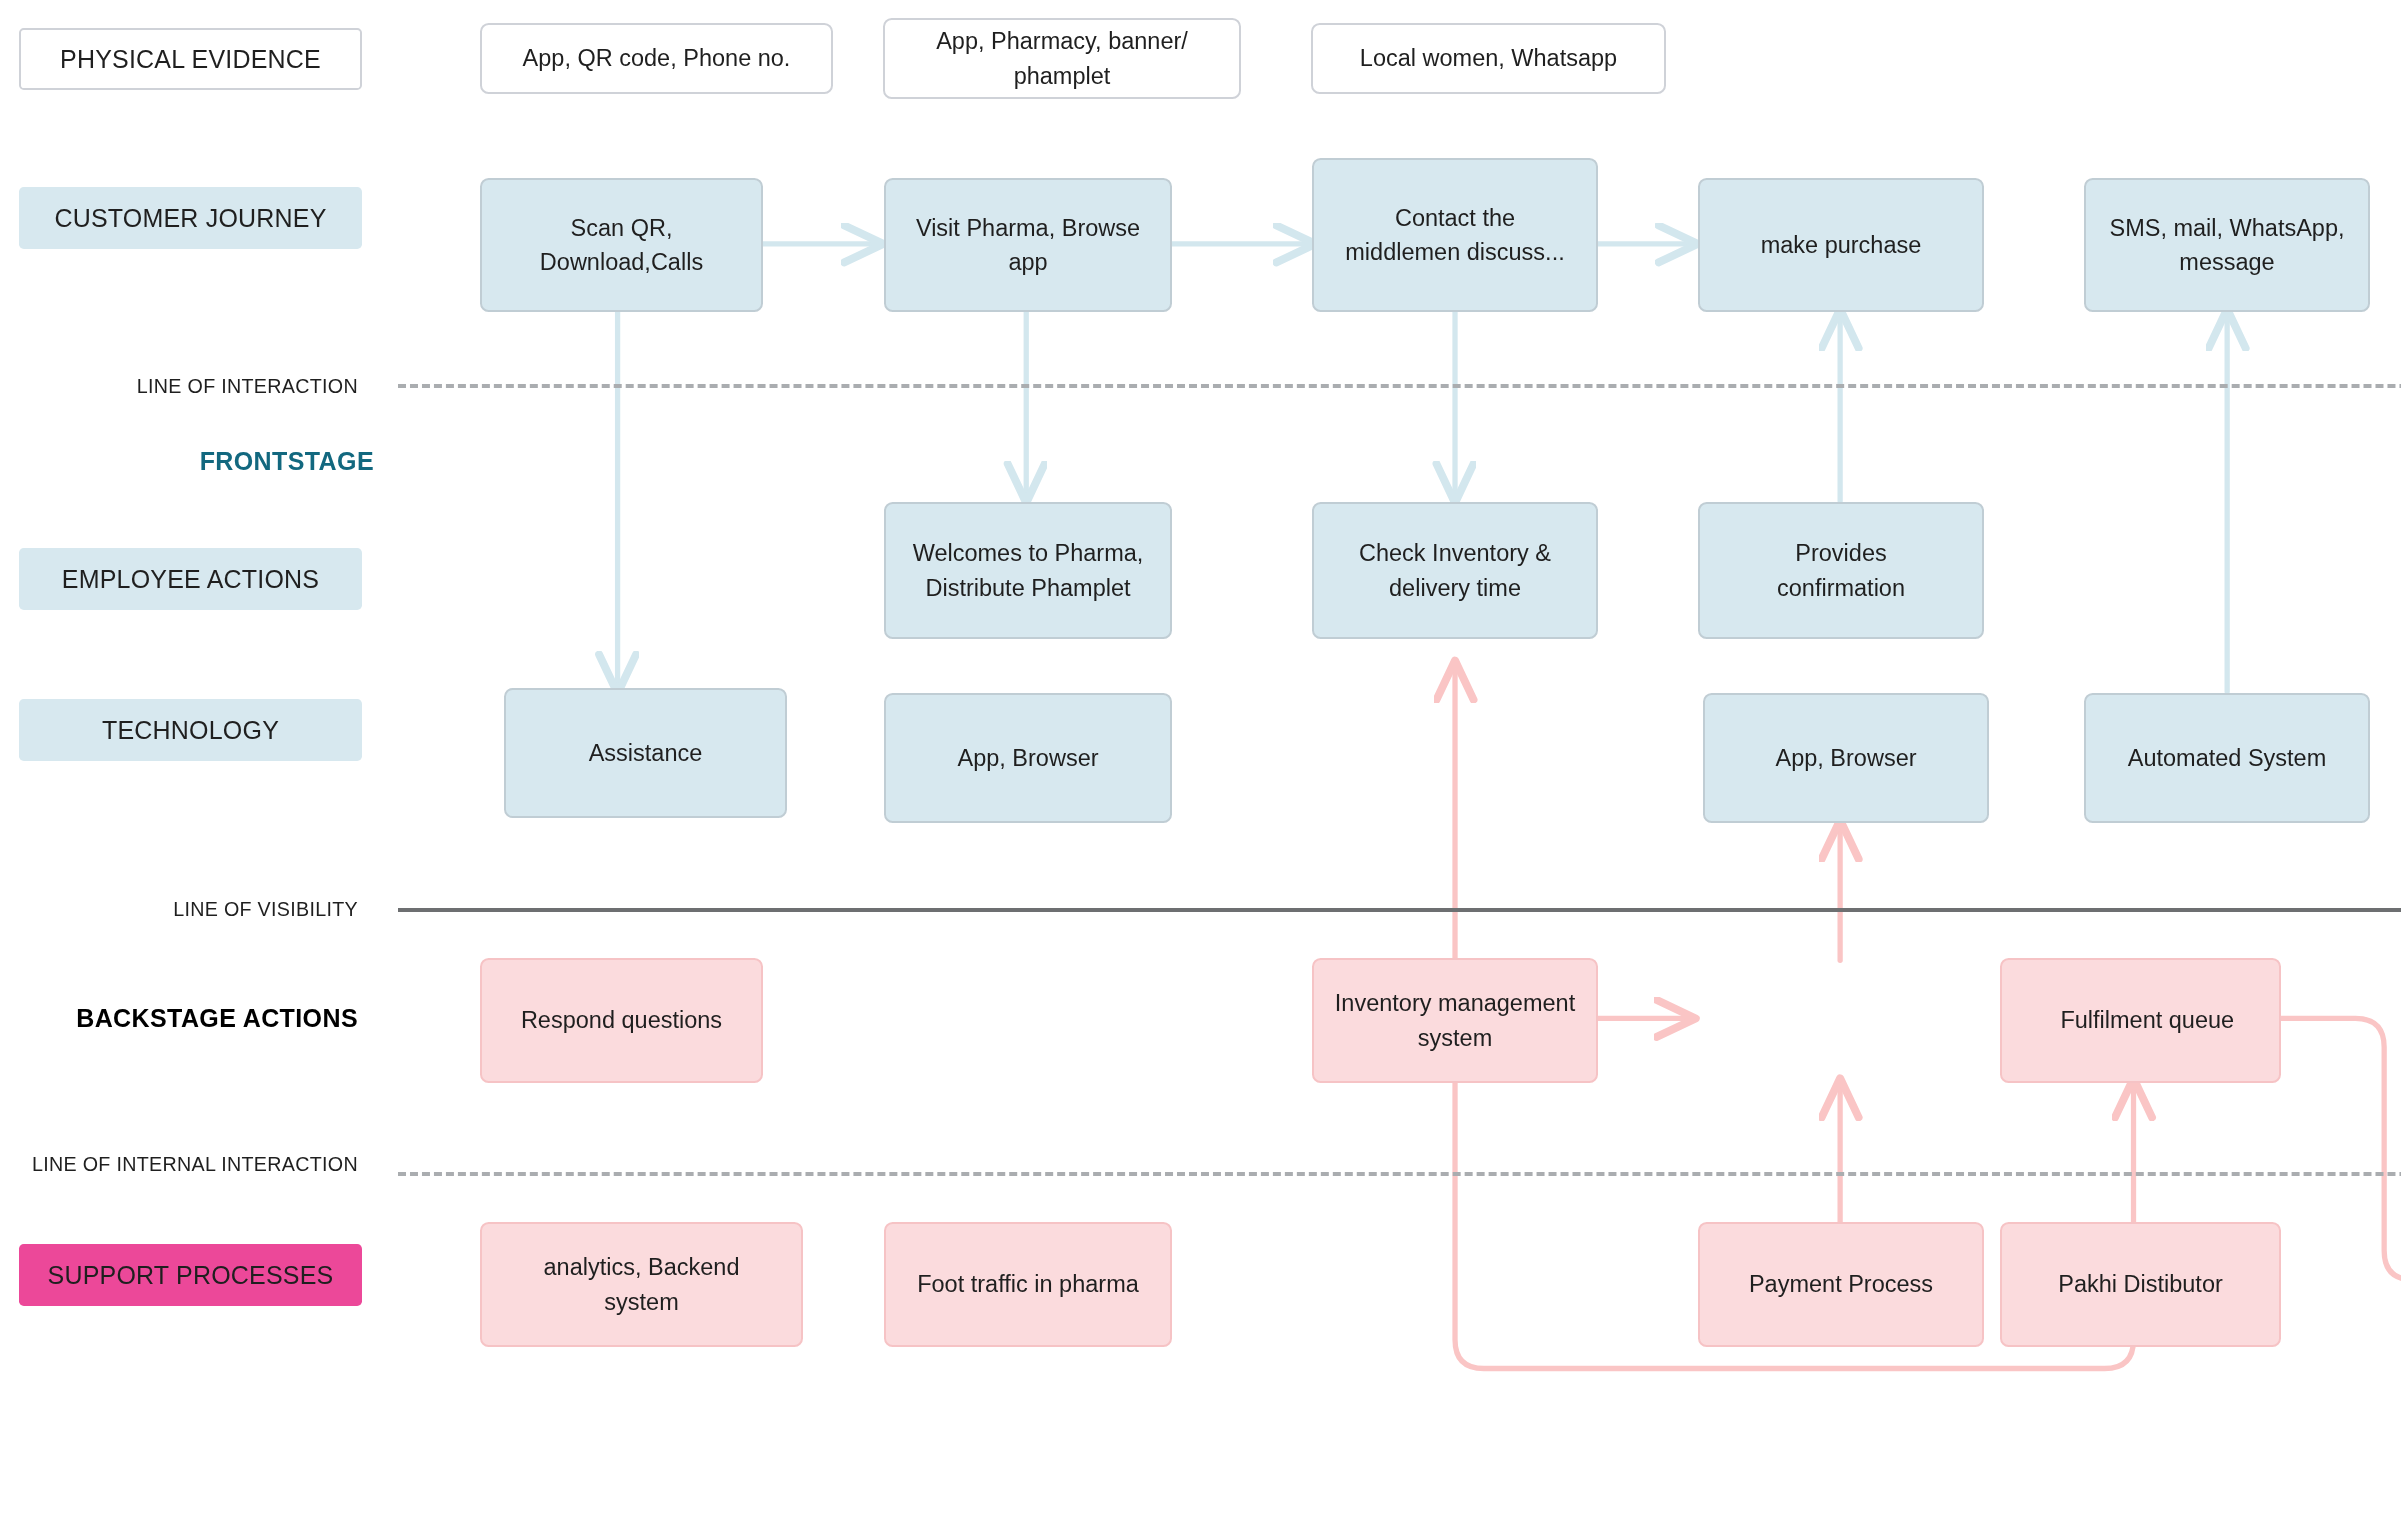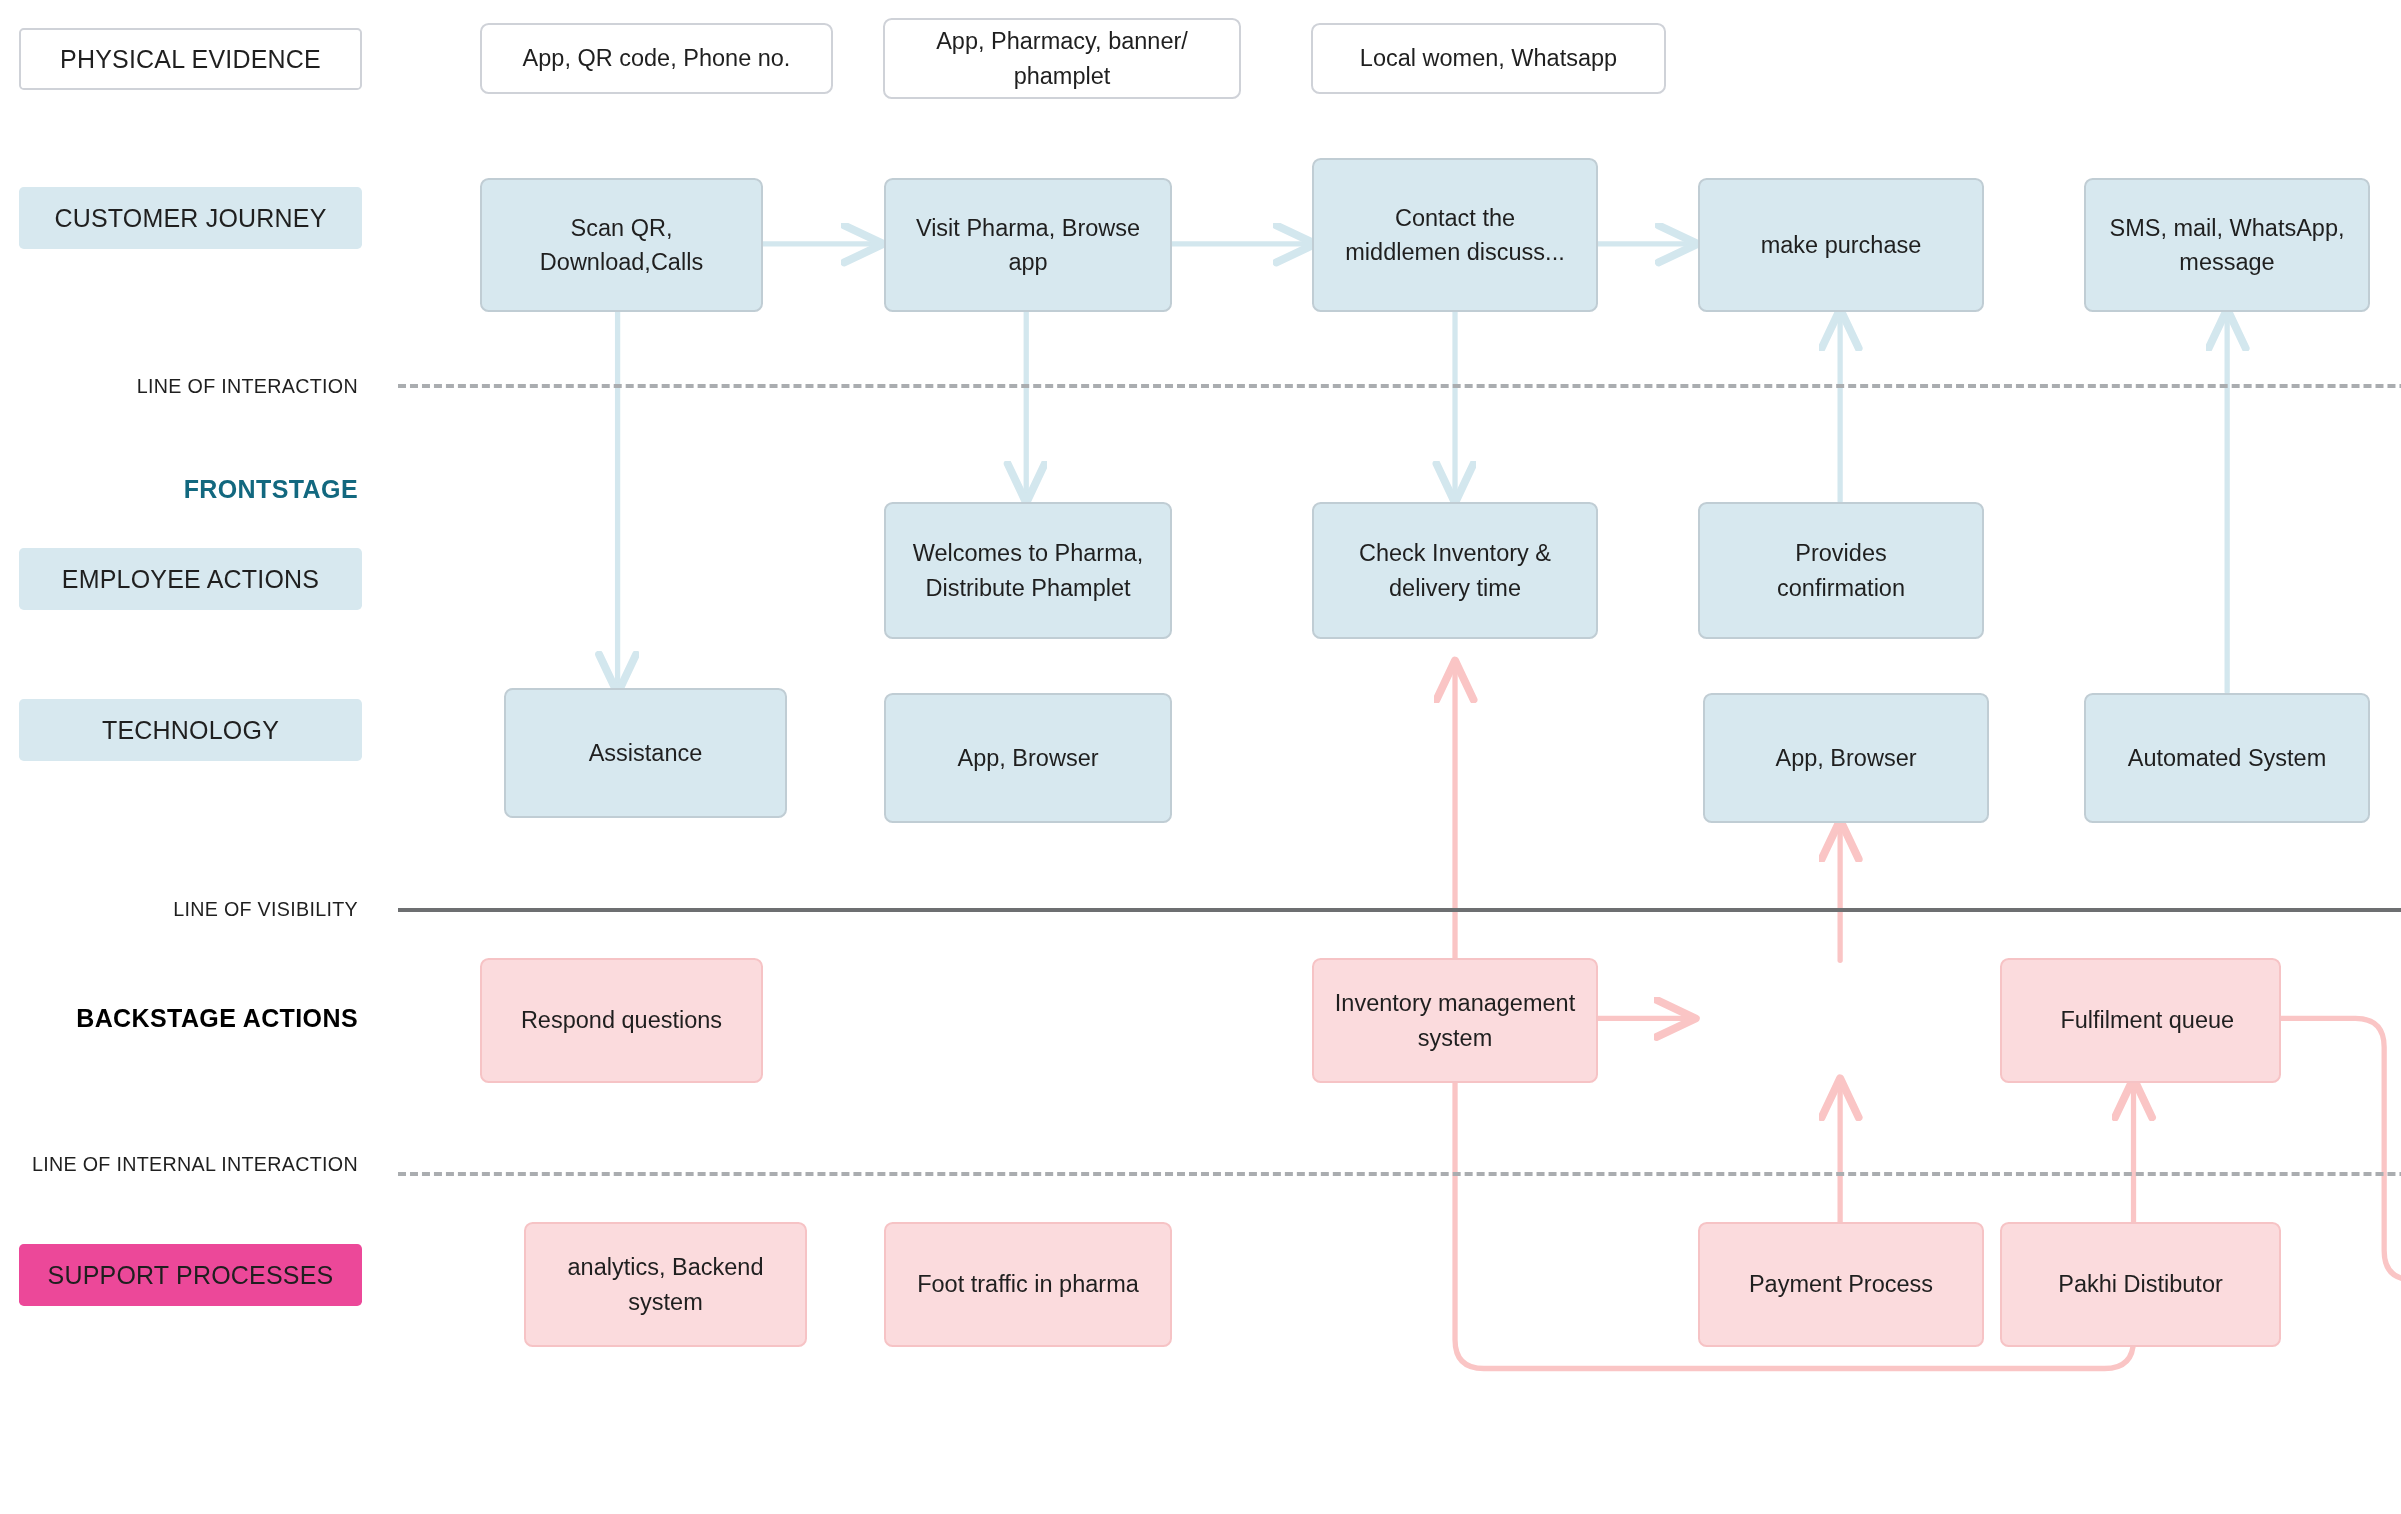--- a/index.html
+++ b/index.html
@@ -154,21 +154,21 @@
   <div class="rowlabel blue-label" style="left:19px;top:699px;width:343px;height:62px;">
     <span>TECHNOLOGY</span>
   </div>
 
   <div class="rowlabel pink-label" style="left:19px;top:1244px;width:343px;height:62px;">
     <span>SUPPORT PROCESSES</span>
   </div>
 
   <div class="linecap" style="left:0px;top:375px;width:358px;">LINE OF INTERACTION</div>
 
-  <div class="stagecap frontstage-cap" style="left:0px;top:447px;width:358px;margin-top:28px;">FRONTSTAGE</div>
+  <div class="stagecap frontstage-cap" style="left:16px;top:447px;width:358px;">FRONTSTAGE</div>
 
   <div class="linecap" style="left:0px;top:898px;width:358px;">LINE OF VISIBILITY</div>
 
   <div class="stagecap backstage-cap" style="left:0px;top:1004px;width:358px;">BACKSTAGE ACTIONS</div>
 
   <div class="linecap" style="left:0px;top:1153px;width:358px;">LINE OF INTERNAL INTERACTION</div>
 
   <div class="divider dashed" style="left:398px;top:384px;width:2369px;"></div>
   <div class="divider solid" style="left:398px;top:908px;width:2369px;"></div>
   <div class="divider dashed" style="left:398px;top:1172px;width:2369px;"></div>
@@ -234,21 +234,21 @@
     <span>Respond questions</span>
   </div>
   <div class="node pink" style="left:1312px;top:958px;width:286px;height:125px;">
     <span>Inventory management
 system</span>
   </div>
   <div class="node pink" style="left:2000px;top:958px;width:281px;height:125px;padding-left:26px;">
     <span>Fulfilment queue</span>
   </div>
 
-  <div class="node pink" style="left:480px;top:1222px;width:283px;height:125px;margin-left:44px;">
+  <div class="node pink" style="left:480px;top:1222px;width:323px;height:125px;">
     <span>analytics, Backend
 system</span>
   </div>
   <div class="node pink" style="left:884px;top:1222px;width:288px;height:125px;">
     <span>Foot traffic in pharma</span>
   </div>
   <div class="node pink" style="left:1698px;top:1222px;width:286px;height:125px;">
     <span>Payment Process</span>
   </div>
   <div class="node pink" style="left:2000px;top:1222px;width:281px;height:125px;">

